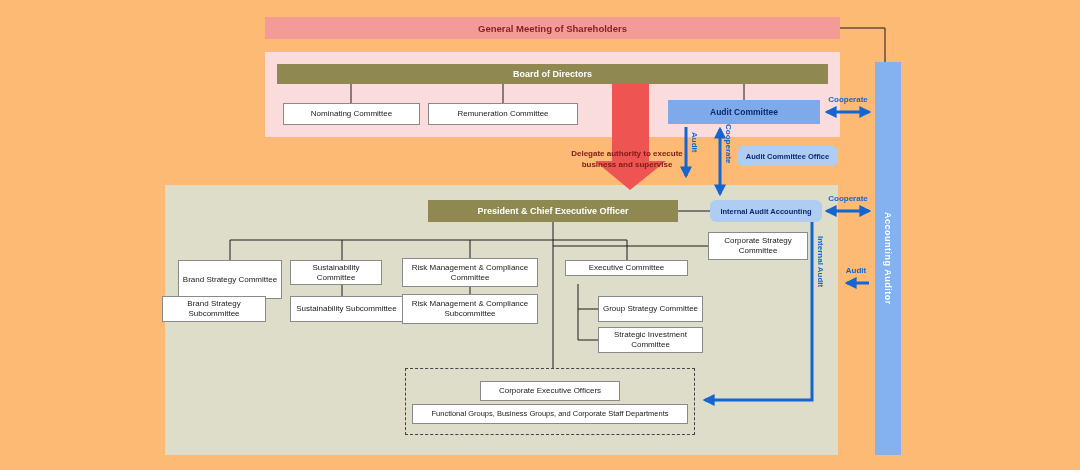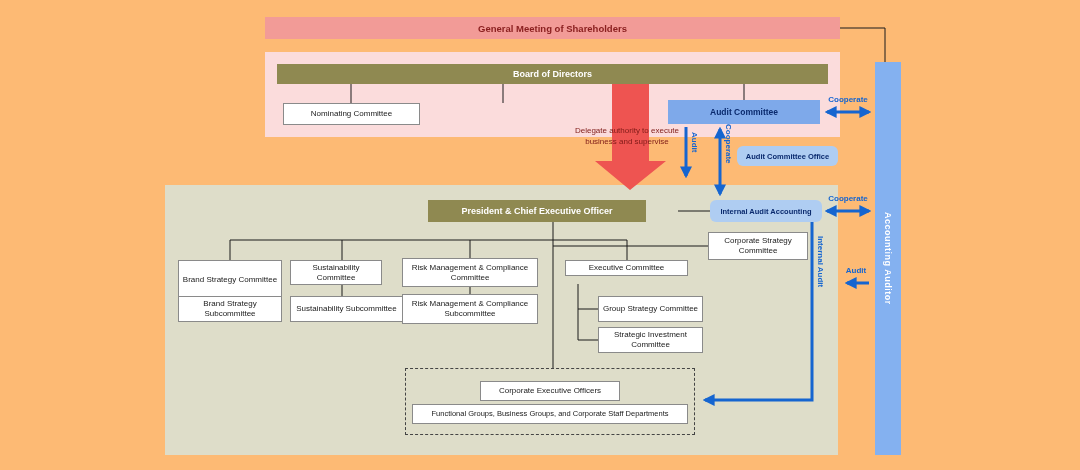--- a/index.html
+++ b/index.html
@@ -11,21 +11,21 @@
   .panel-pink { background:#FBDCDC; }
   .panel-beige { background:#DEDDC9; }
   .banner-salmon { background:#F29B97; color:#8B2020; font-weight:bold; font-size:9.5px; }
   .bar-olive { background:#8F8951; color:#ffffff; font-weight:bold; font-size:9px; }
   .box { background:#ffffff; border:1px solid #8a8a8a; color:#1a1a1a; font-size:8px; line-height:1.25; padding:1px 2px; }
   .box-blue { background:#7EA9EA; color:#0A2A6E; font-weight:bold; font-size:8.5px; }
   .box-lblue { background:#AFCDF2; color:#0A2A6E; font-weight:bold; font-size:7.5px;border-radius:6px; }
   .vbar { background:#84B1F0; color:#ffffff; font-weight:bold; font-size:9px; writing-mode:vertical-rl; letter-spacing:0.5px; }
   .lblue { color:#1565D0; font-weight:bold; font-size:8px; text-align:center; }
   .lblue-v { color:#1565D0; font-weight:bold; font-size:8px; writing-mode:vertical-rl; white-space:nowrap; }
-  .note-red { color:#7E1A17; font-weight:normal; font-size:8px; text-align:center; line-height:1.35; }
+  .note-red { color:#7E1A17; font-weight:bold; font-size:8px; text-align:center; line-height:1.35;margin-top:23px; }
   .dashed { border:1px dashed #444444; }
   .overlay { position:absolute; left:0; top:0; }
   .small-text { font-size:7.5px; }
 </style>
 </head>
 <body>
 
 <div class="canvas">
 
   <div class="abs panel-pink" style="left:265px;top:52px;width:575px;height:85px"></div>
@@ -60,36 +60,37 @@
       <line x1="869" y1="283" x2="847" y2="283" marker-end="url(#ah)"></line>
     </g>
   </svg>
 
   <div class="abs flexc banner-salmon" style="left:265px;top:17px;width:575px;height:22px">General Meeting of Shareholders</div>
 
   <div class="abs flexc bar-olive" style="left:277px;top:64px;width:551px;height:20px">Board of Directors</div>
 
   <div class="abs flexc box" style="left:283px;top:103px;width:137px;height:22px">Nominating Committee</div>
 
+  <div class="abs flexc box" style="left:428px;top:103px;width:150px;height:22px">Remuneration Committee</div>
 
   <div class="abs flexc box-blue" style="left:668px;top:100px;width:152px;height:24px">Audit Committee</div>
 
   <div class="abs flexc box-lblue" style="left:737px;top:146px;width:101px;height:20px">Audit Committee Office</div>
 
   <div class="abs flexc vbar" style="left:875px;top:62px;width:26px;height:393px">Accounting Auditor</div>
 
-  <div class="abs flexc bar-olive" style="left:428px;top:200px;width:218px;height:22px">President &amp; Chief Executive Officer</div>
+  <div class="abs flexc bar-olive" style="left:428px;top:200px;width:250px;height:22px">President &amp; Chief Executive Officer</div>
 
   <div class="abs flexc box-lblue" style="left:710px;top:200px;width:112px;height:22px">Internal Audit Accounting</div>
 
   <div class="abs flexc box" style="left:708px;top:232px;width:100px;height:28px">Corporate Strategy Committee</div>
 
   <div class="abs flexc box" style="left:178px;top:260px;width:104px;height:39px">Brand Strategy Committee</div>
 
-  <div class="abs flexc box" style="left:178px;top:296px;width:104px;height:26px">Brand Strategy Subcommittee</div>
+  <div class="abs flexc box" style="left:162px;top:296px;width:104px;height:26px">Brand Strategy Subcommittee</div>
 
   <div class="abs flexc box" style="left:290px;top:260px;width:92px;height:25px">Sustainability Committee</div>
 
   <div class="abs flexc box" style="left:290px;top:296px;width:113px;height:26px">Sustainability Subcommittee</div>
 
   <div class="abs flexc box" style="left:402px;top:258px;width:136px;height:29px">Risk Management &amp; Compliance Committee</div>
 
   <div class="abs flexc box" style="left:402px;top:294px;width:136px;height:30px">Risk Management &amp; Compliance Subcommittee</div>
 
   <div class="abs flexc box" style="left:565px;top:260px;width:123px;height:16px">Executive Committee</div>

